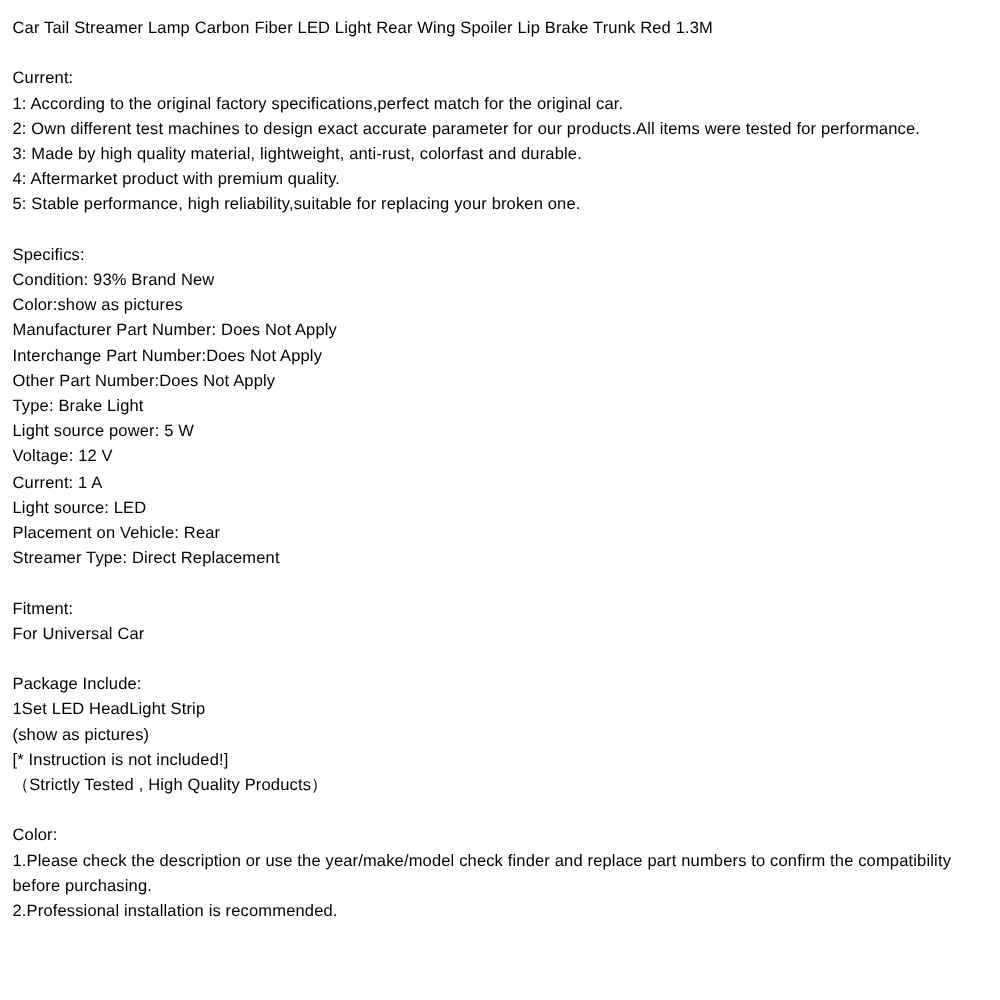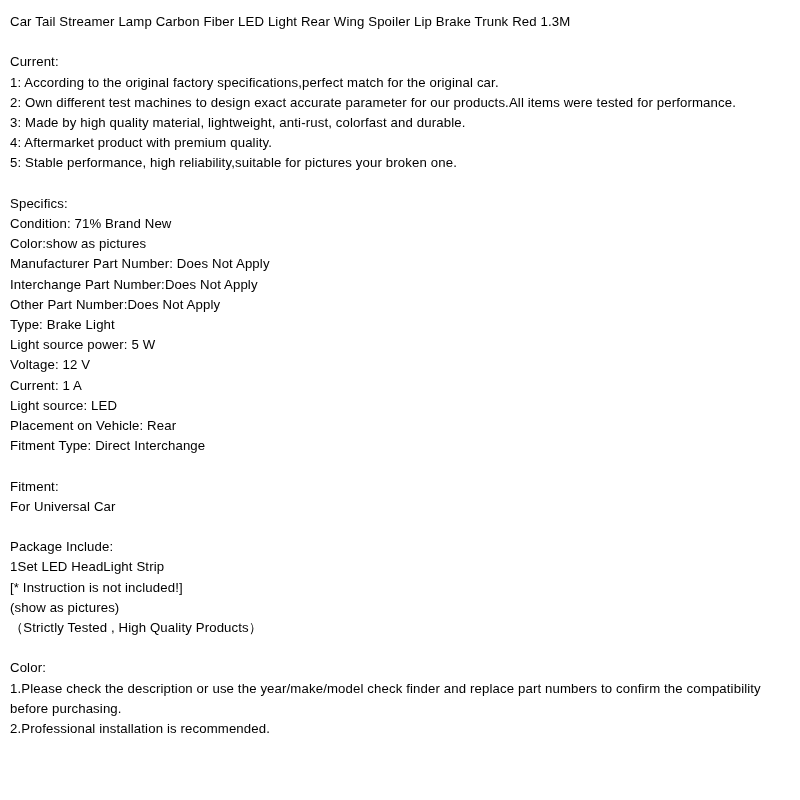--- a/index.html
+++ b/index.html
@@ -42,49 +42,49 @@
 
   <div class="line title">Car Tail Streamer Lamp Carbon Fiber LED Light Rear Wing Spoiler Lip Brake Trunk Red 1.3M</div>
 
   <div class="blank"></div>
 
   <div class="line">Current:</div>
   <div class="line">1: According to the original factory specifications,perfect match for the original car.</div>
   <div class="line">2: Own different test machines to design exact accurate parameter for our products.All items were tested for performance.</div>
   <div class="line">3: Made by high quality material, lightweight, anti-rust, colorfast and durable.</div>
   <div class="line">4: Aftermarket product with premium quality.</div>
-  <div class="line">5: Stable performance, high reliability,suitable for pictures your broken one.</div>
+  <div class="line">5: Stable performance, high reliability,suitable for replacing your broken one.</div>
 
   <div class="blank"></div>
 
   <div class="line">Specifics:</div>
-  <div class="line">Condition: 71% Brand New</div>
+  <div class="line">Condition: 93% Brand New</div>
   <div class="line">Color:show as pictures</div>
   <div class="line">Manufacturer Part Number: Does Not Apply</div>
   <div class="line">Interchange Part Number:Does Not Apply</div>
   <div class="line">Other Part Number:Does Not Apply</div>
   <div class="line">Type: Brake Light</div>
   <div class="line">Light source power: 5 W</div>
   <div class="line">Voltage: 12 V</div>
   <div class="line">Current: 1 A</div>
   <div class="line">Light source: LED</div>
   <div class="line">Placement on Vehicle: Rear</div>
-  <div class="line">Fitment Type: Direct Interchange</div>
+  <div class="line">Streamer Type: Direct Replacement</div>
 
   <div class="blank"></div>
 
   <div class="line">Fitment:</div>
   <div class="line">For Universal Car</div>
 
   <div class="blank"></div>
 
   <div class="line">Package Include:</div>
   <div class="line">1Set LED HeadLight Strip</div>
+  <div class="line">(show as pictures)</div>
   <div class="line">[* Instruction is not included!]</div>
-  <div class="line">(show as pictures)</div>
   <div class="line">（Strictly Tested , High Quality Products）</div>
 
   <div class="blank"></div>
 
   <div class="line">Color:</div>
   <div class="line">1.Please check the description or use the year/make/model check finder and replace part numbers to confirm the compatibility before purchasing.</div>
   <div class="line">2.Professional installation is recommended.</div>
 
 </div>
 

